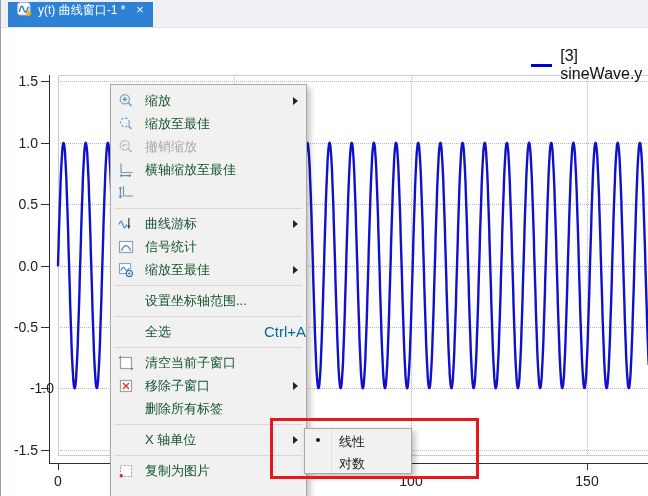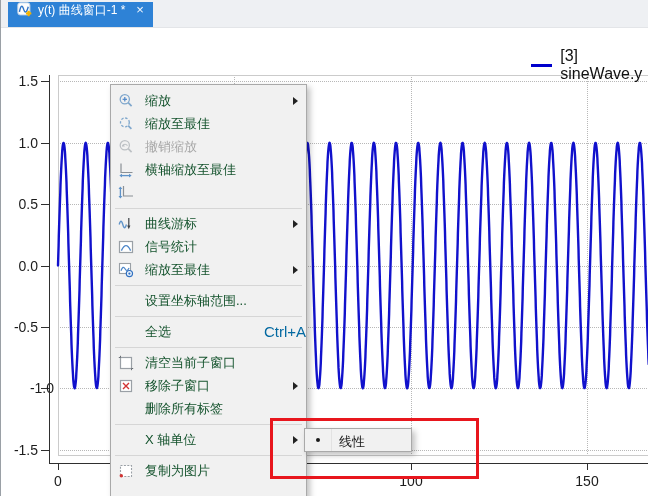--- a/index.html
+++ b/index.html
@@ -278,17 +278,21 @@
       </div>
     </div>
 
   <div class="submenu" id="submenu">
       <div class="submenu-item">
         <span class="submenu-check">
           <span class="radio-dot"></span>
         </span>
         <span class="submenu-label">线性</span>
       </div>
+      <div class="submenu-item">
+        <span class="submenu-check"></span>
+        <span class="submenu-label">对数</span>
+      </div>
     </div>
 
   <div class="annotation-rect"></div>
 
 </div>
 
 </body></html>

